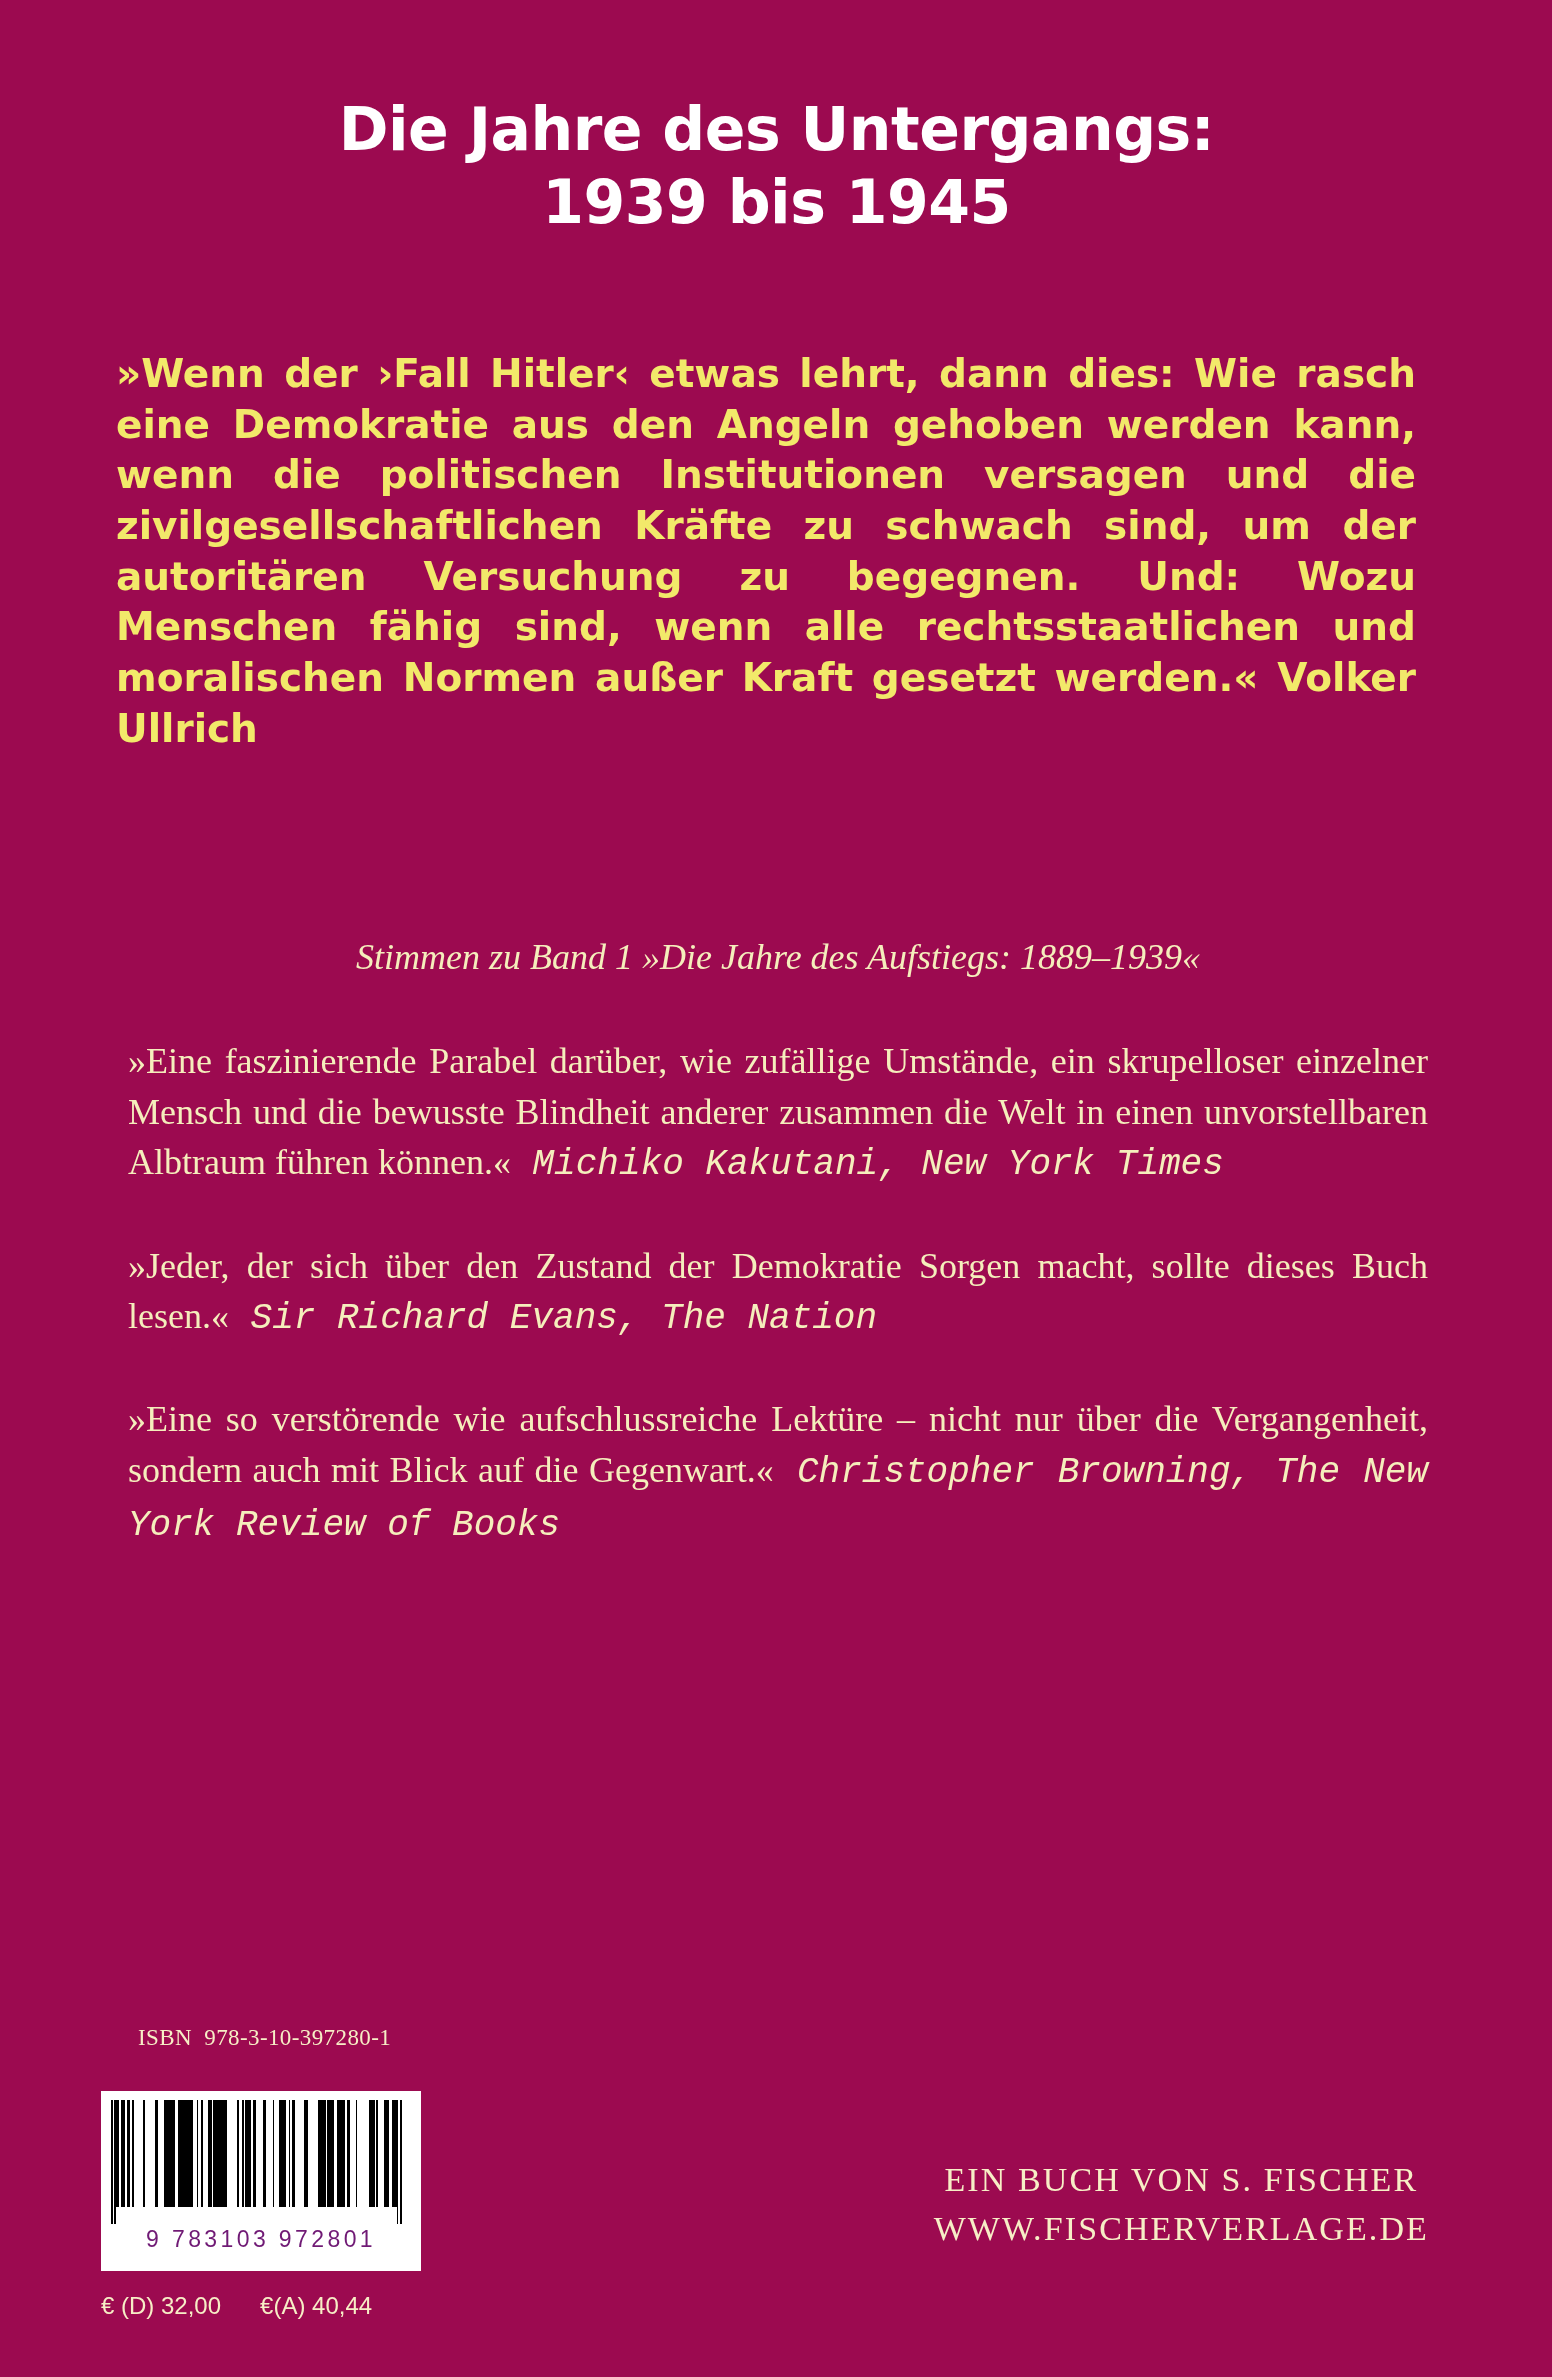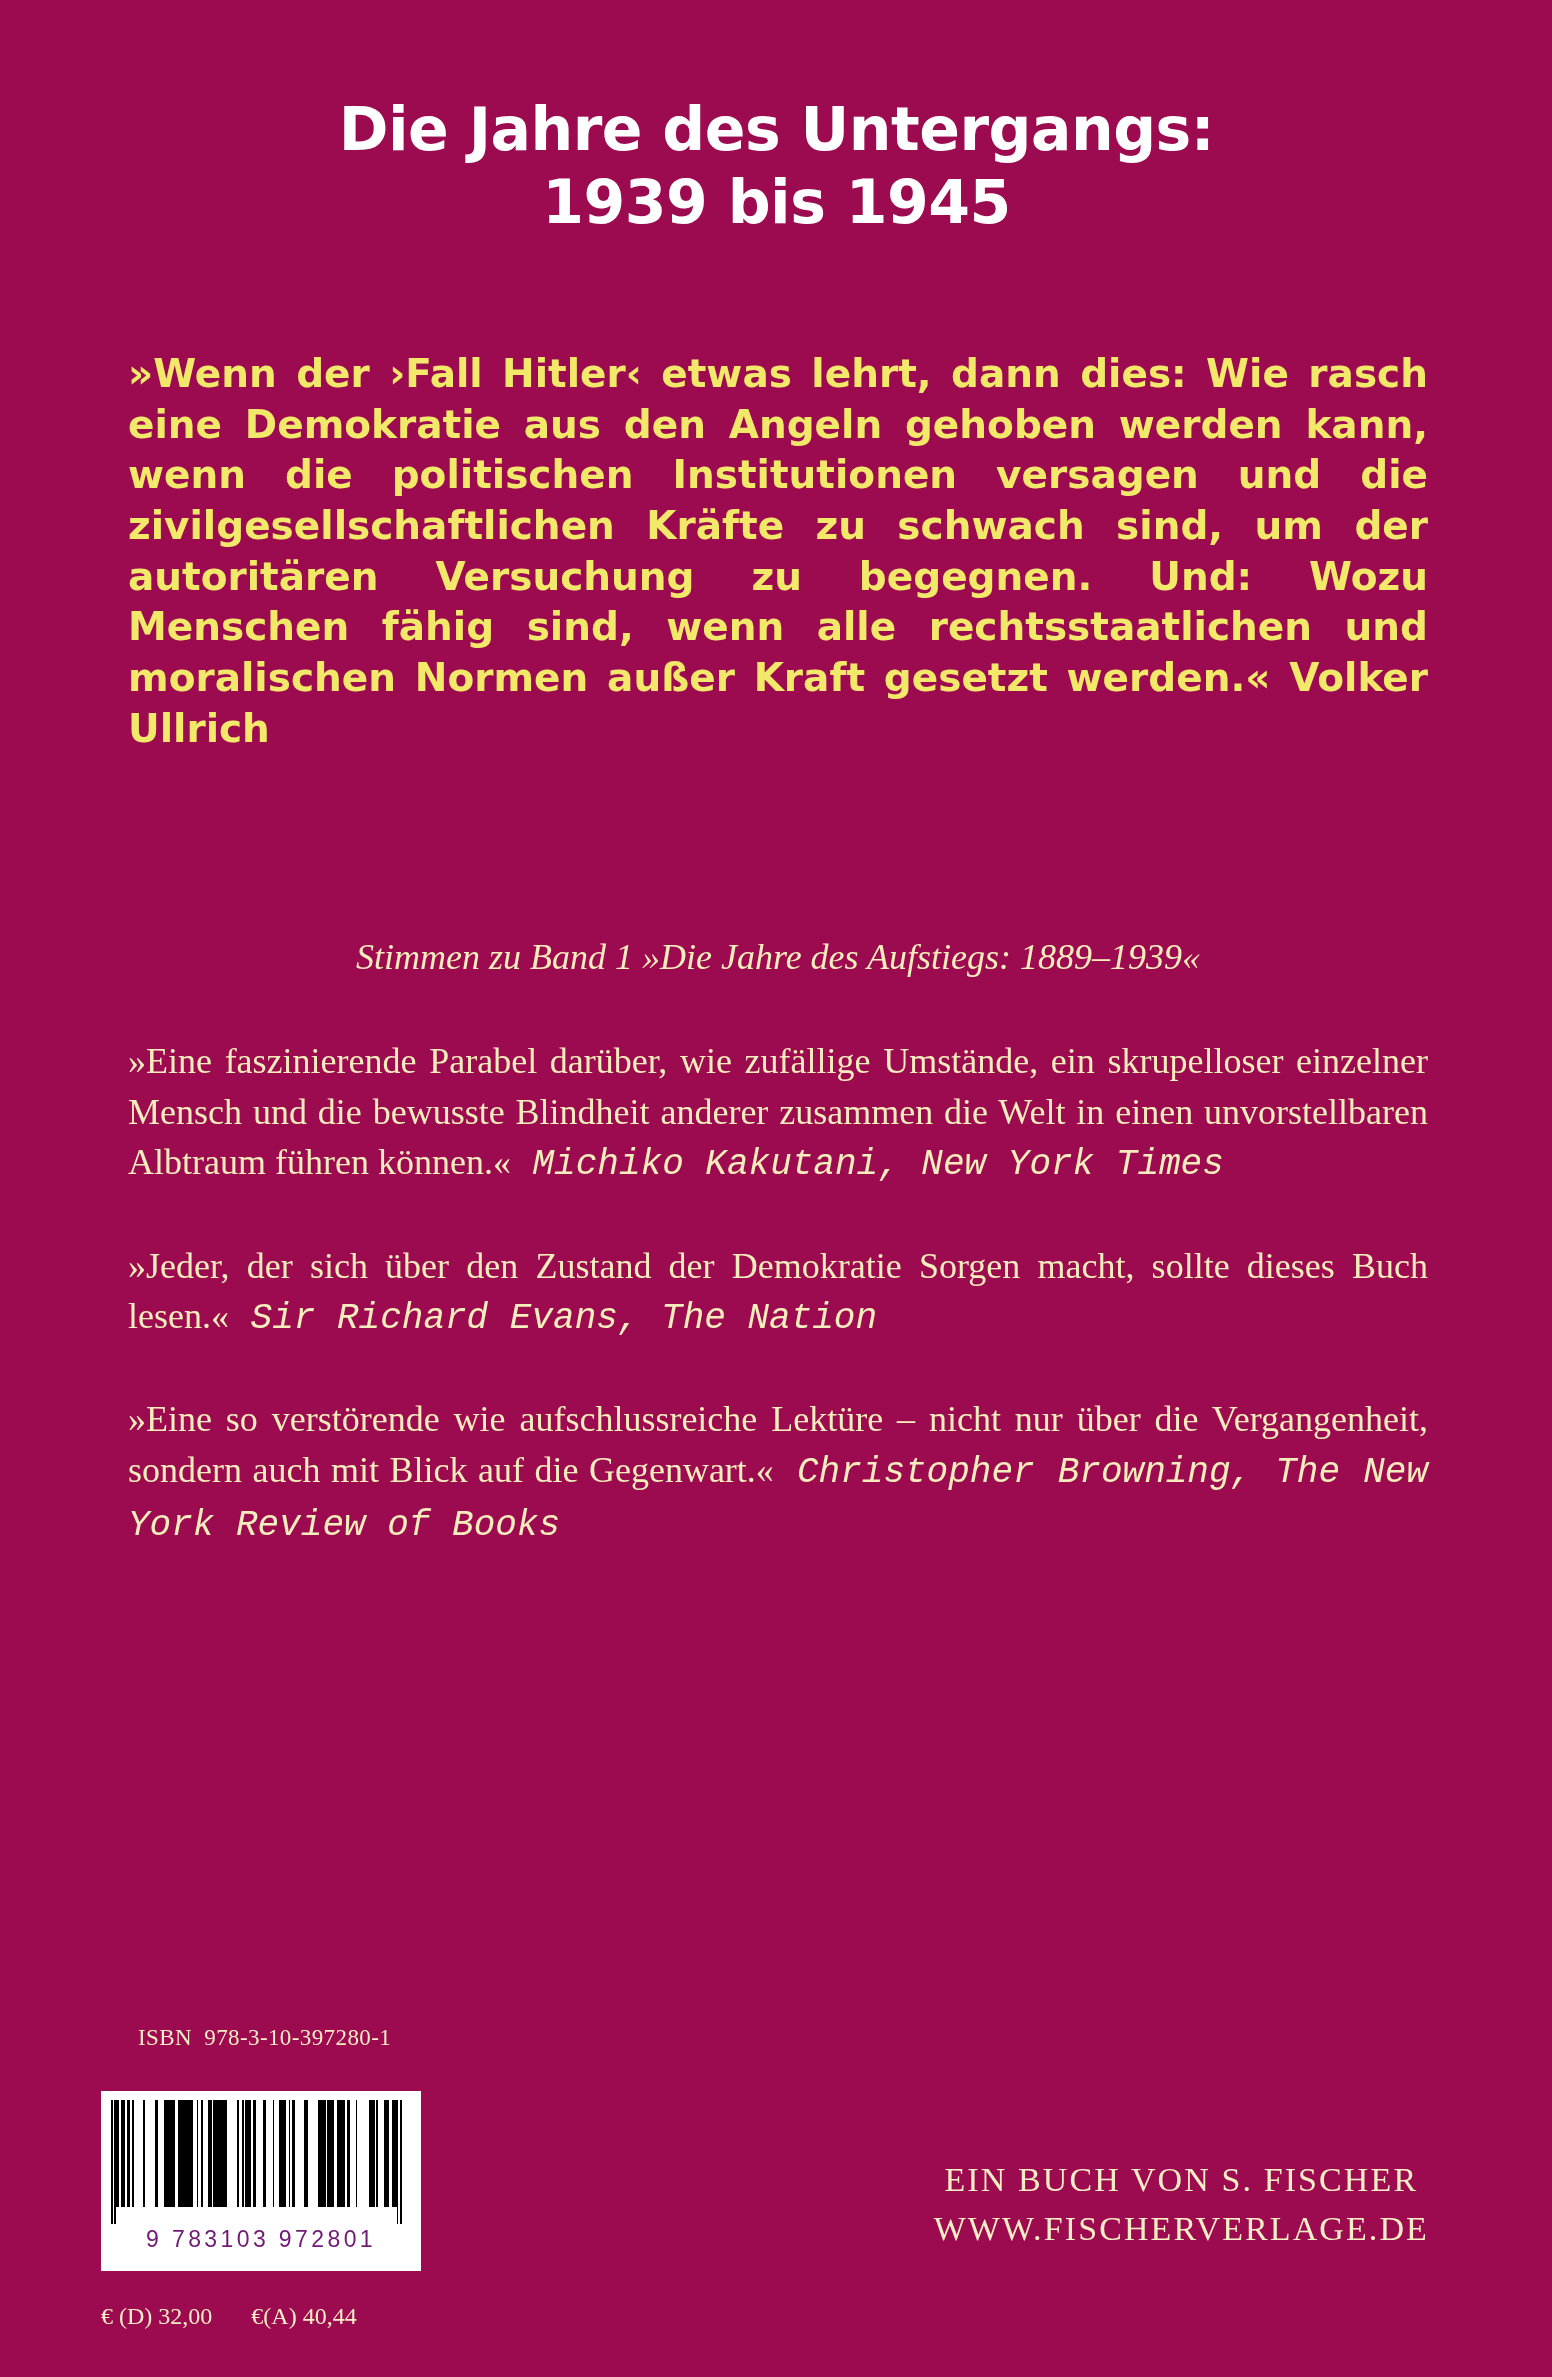--- a/index.html
+++ b/index.html
@@ -34,21 +34,21 @@
     letter-spacing: -0.5px;
   }
   .title-line {
     display: block;
     white-space: pre;
   }
   
   .lead-quote {
     position: absolute;
     top: 349px;
-    left: 128px;
+    left: 116px;
     width: 1300px;
     color: #f2e96a;
     font-family: "DejaVu Sans", sans-serif;
     font-weight: bold;
     font-size: 39px;
     line-height: 1.30;
     text-align: justify;
     text-justify: inter-word;
   }
   
@@ -116,23 +116,23 @@
   .barcode-digits {
     font-family: "Liberation Sans", sans-serif;
     font-size: 23px;
     color: #701a75;
     letter-spacing: 3.4px;
     text-align: center;
     margin-top: 1.9px;
     white-space: pre;
   }
   .prices {
-    margin-top: 32px;
+    margin-top: 21px;
     color: #f7eec6;
-    font-family: Liberation Serif, serif;
+    font-family: Liberation Sans, sans-serif;
     font-size: 24px;
     display: flex;
     gap: 39px;
     white-space: pre;
   }
   
   .publisher {
     position: absolute;
     right: 124px;
     bottom: 124px;

